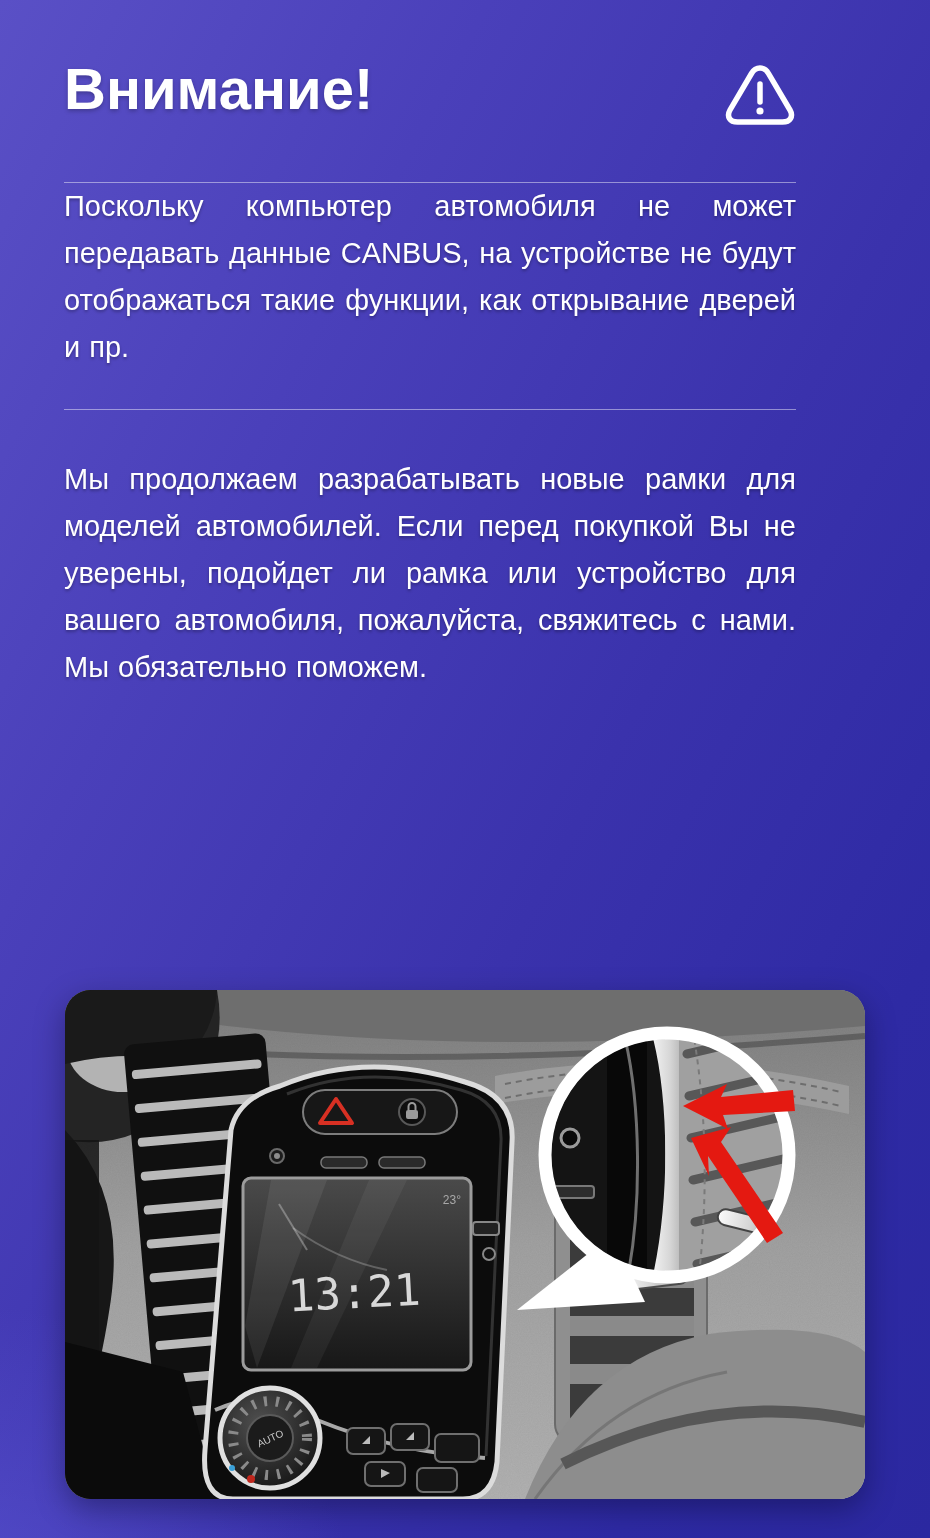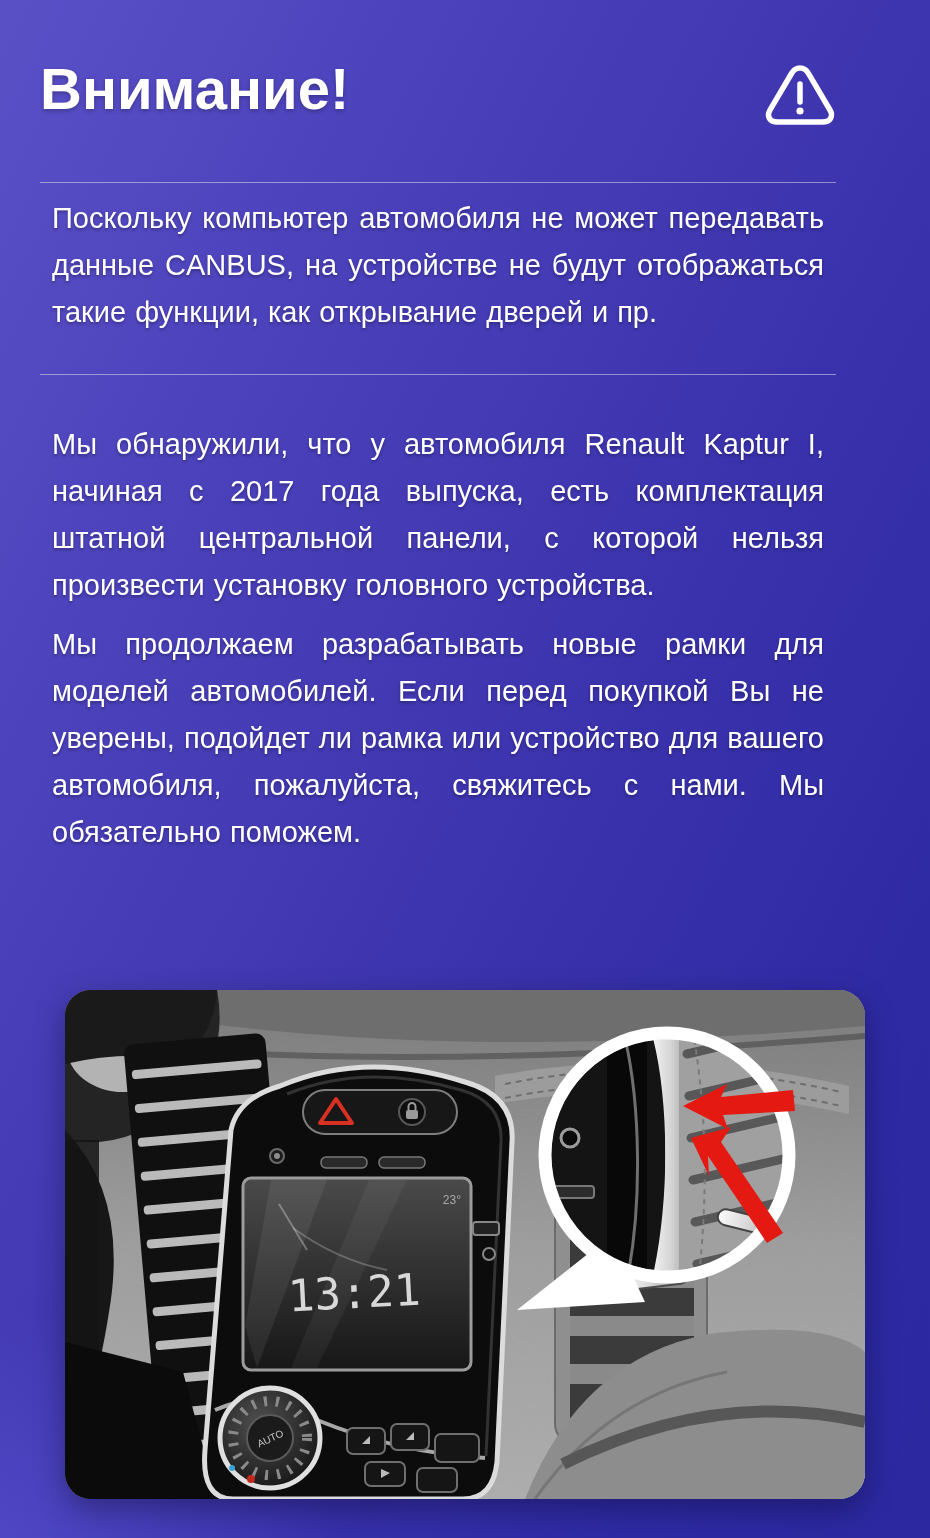--- a/index.html
+++ b/index.html
@@ -3,32 +3,32 @@
 <meta charset="utf-8">
 <style>
   html,body{margin:0;padding:0;}
   body{
     width:930px;height:1538px;overflow:hidden;position:relative;
     font-family:"Liberation Sans",sans-serif;
     background:
       radial-gradient(ellipse 560px 420px at -4% 104%, rgba(98,92,220,.55), rgba(98,92,220,0) 70%),
       linear-gradient(118deg,#5a50c6 0%,#4a40ba 28%,#3a32ac 58%,#2e2aa4 82%,#2b28a0 100%);
   }
-  .content{position:absolute;left:8px;top:0;width:860px;padding:0 32px;box-sizing:border-box;color:#fff;}
+  .content{position:absolute;left:0;top:0;width:860px;padding:0 64px;box-sizing:border-box;color:#fff;}
   .title-row{display:flex;align-items:flex-start;justify-content:space-between;margin-top:58px;}
   h1.page-title{
     margin:0;font-size:58px;line-height:62px;font-weight:bold;letter-spacing:0px;
     text-shadow:0 2px 4px rgba(0,0,0,.25);
   }
   .warn-icon{width:72px;height:64px;margin-top:4px;flex:0 0 auto;}
   .divider{height:1px;background:rgba(255,255,255,.45);border:none;margin:0;}
   .div1{margin-top:56px;}
   .div2{margin-top:38px;}
   p.body-text{
-    margin:12px;font-size:29px;line-height:47px;font-weight:normal;
+    margin:0;font-size:29px;line-height:47px;font-weight:normal;
     text-align:justify;text-align-last:left;word-spacing:1px;
     text-shadow:0 2px 3px rgba(0,0,0,.3);
   }
   .p1{margin-top:46px;}
   .block2{margin-top:46px;}
   .photo{
     position:absolute;left:65px;top:990px;width:800px;height:509px;
     border-radius:26px;overflow:hidden;background:#9a9a9a;
     box-shadow:0 10px 30px rgba(0,0,20,.35);
   }
@@ -48,21 +48,20 @@
     </svg>
   </div>
 
   <hr class="divider div1">
 
   <p class="body-text p1">Поскольку компьютер автомобиля не может передавать данные CANBUS, на устройстве не будут отображаться такие функции, как открывание дверей и пр.</p>
 
   <hr class="divider div2">
 
   <div class="block2">
-    <p class="body-text">Мы обнаружили, что у автомобиля Renault Kaptur I, начиная с 2017 года выпуска, есть комплектация штатной центральной панели, с которой нельзя произвести установку головного устройства.</p>
     <p class="body-text">Мы продолжаем разрабатывать новые рамки для моделей автомобилей. Если перед покупкой Вы не уверены, подойдет ли рамка или устройство для вашего автомобиля, пожалуйста, свяжитесь с нами. Мы обязательно поможем.</p>
   </div>
 </div>
 
 <div class="photo">
   <svg viewBox="0 0 800 509" width="800" height="509">
     <defs>
       <linearGradient id="dashV" x1="0" y1="0" x2="0" y2="1">
         <stop offset="0" stop-color="#7f7f7f"></stop>
           <stop offset=".5" stop-color="#a2a2a2"></stop>

